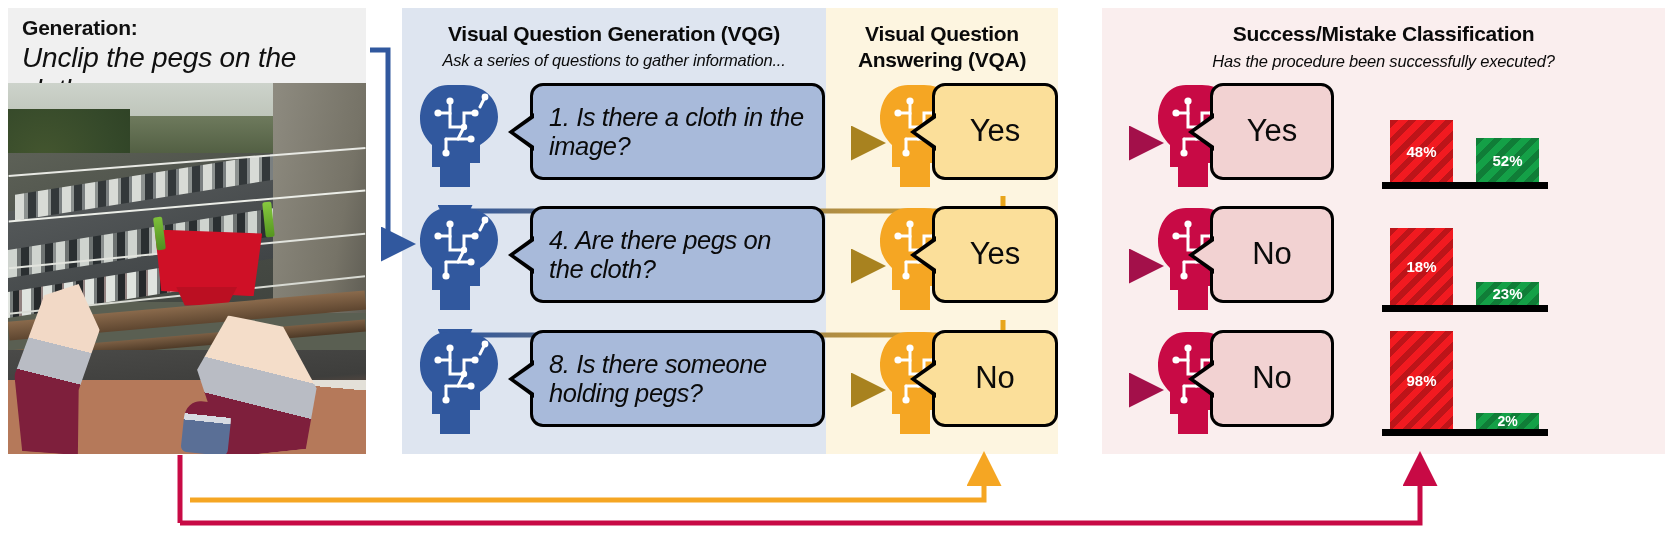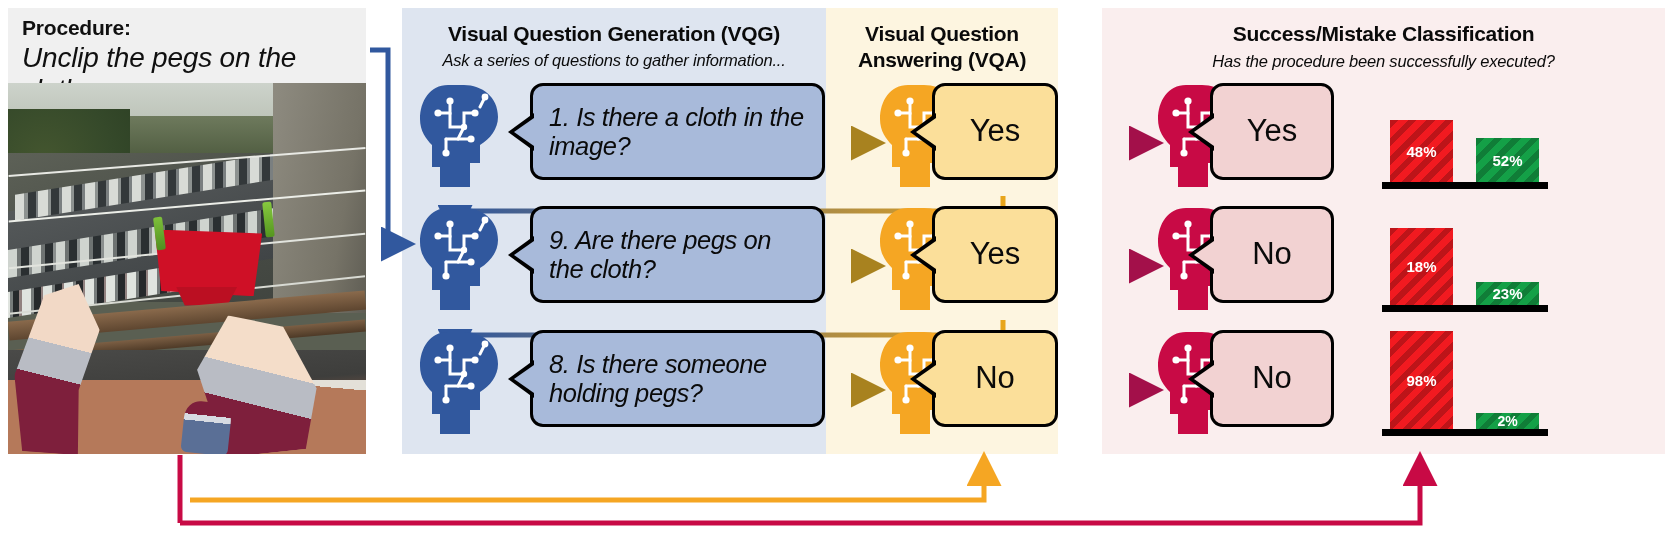--- a/index.html
+++ b/index.html
@@ -201,21 +201,21 @@
   
   .conn { position: absolute; }
   svg.conn { overflow: visible; }
 </style>
 </head>
 <body>
 
 <div id="stage">
 
   <div class="col" id="col-procedure">
-    <div class="proc-label">Procedure:</div>
+    <div class="proc-label">Generation:</div>
     <div class="proc-text">Unclip the pegs on the cloth.</div>
   </div>
 
   <div class="proc-image">
     <div class="sc sky"></div>
     <div class="sc hedge"></div>
     <div class="sc trees"></div>
     <div class="sc lot"></div>
     <div class="sc road"></div>
     <div class="sc carrow1"></div>
@@ -429,21 +429,21 @@
           <circle cx="53" cy="56" r="3.6"></circle>
         <circle cx="28" cy="70" r="3.6"></circle>
           <circle cx="67" cy="14" r="3.4"></circle>
         <circle cx="46" cy="44" r="3.2"></circle>
       </g>
     </svg>
   </div>
   <div class="bubble q-bubble row r1" style="left:530px">
     <span class="tail"></span>
     <span class="tail-in"></span>
-    <span>9. Are there pegs on the cloth?</span>
+    <span>4. Are there pegs on the cloth?</span>
   </div>
 
   <div class="head row r1" style="left:878px">
     <svg viewBox="0 0 84 104">
       <path d="M30 2 C12 2 2 18 2 36 C2 48 8 56 14 62 L14 84 L22 84 L22 104 L52 104 L52 80 L62 80 L62 62 C72 56 80 46 80 34 C80 14 64 2 46 2 Z" fill="#f5a623"></path>
       <g stroke="#ffffff" stroke-width="3" fill="none" stroke-linecap="round">
         <path d="M22 30 L32 30 L32 20"></path>
           <path d="M32 30 L32 44 L46 44"></path>
         <path d="M46 44 L46 30 L56 30"></path>
           <path d="M46 44 L40 56 L28 56"></path>

